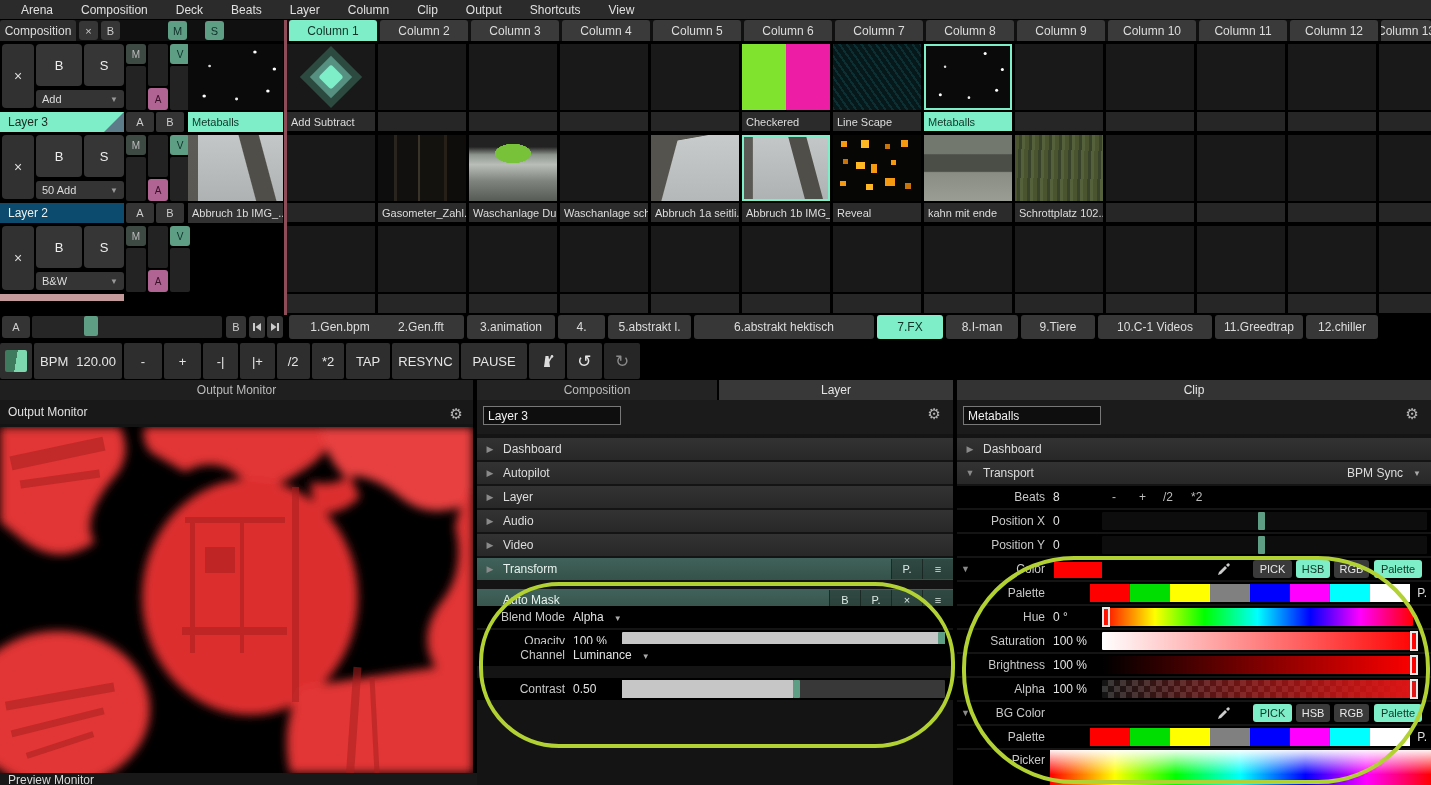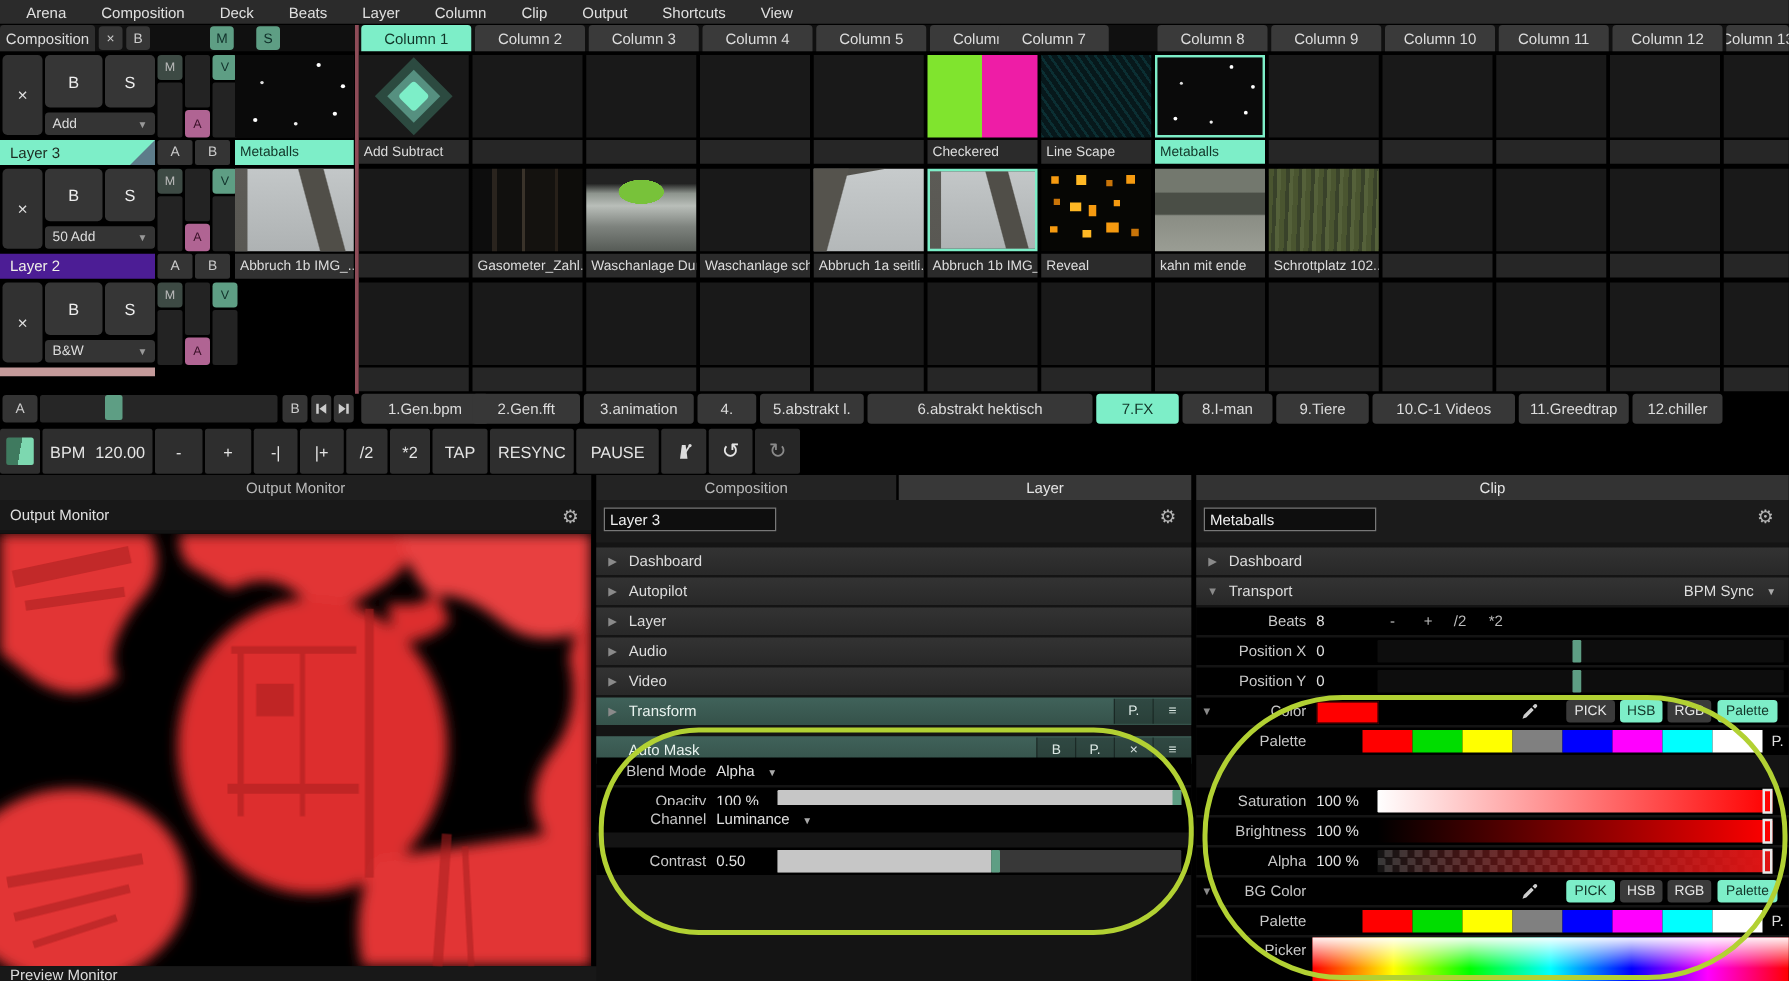--- a/index.html
+++ b/index.html
@@ -115,21 +115,21 @@
   <div class="sqbtn" style="left:79px">×</div>
   <div class="sqbtn" style="left:101px">B</div>
   <div class="sqbtn green" style="left:168px">M</div>
   <div class="sqbtn green" style="left:205px">S</div>
   <div class="coltab active" style="left:289px">Column 1</div>
   <div class="coltab" style="left:380px">Column 2</div>
   <div class="coltab" style="left:471px">Column 3</div>
   <div class="coltab" style="left:562px">Column 4</div>
   <div class="coltab" style="left:653px">Column 5</div>
   <div class="coltab" style="left:744px">Column 6</div>
-  <div class="coltab" style="left:799px">Column 7</div>
+  <div class="coltab" style="left:835px">Column 7</div>
   <div class="coltab" style="left:926px">Column 8</div>
   <div class="coltab" style="left:1017px">Column 9</div>
   <div class="coltab" style="left:1108px">Column 10</div>
   <div class="coltab" style="left:1199px">Column 11</div>
   <div class="coltab" style="left:1290px">Column 12</div>
   <div class="coltab" style="left:1381px;width:50px">Column 13</div>
 </div>
 <div id="vsep" class="abs"></div>
 
 <div id="layer-strip" class="abs">
@@ -175,21 +175,21 @@
     <div class="blend">
         <span>50 Add</span>
         <span class="dda">▼</span>
       </div>
     <div class="lane" style="left:126px;top:22px;width:20px;height:44px"></div>
     <div class="lane" style="left:148px;top:0;width:20px;height:42px"></div>
     <div class="lane" style="left:170px;top:22px;width:20px;height:44px"></div>
     <div class="mbtn">M</div>
     <div class="abtn">A</div>
     <div class="vbtn">V</div>
-    <div class="lname" style="background:#4c1d95;color:#f0f0e8">
+    <div class="lname" style="background:#0c4a6e;color:#f0f0e8">
         <span>Layer 2</span>
       </div>
     <div class="ab-a">A</div>
     <div class="ab-b">B</div>
     <div class="sthumb th-abbruchB"></div>
     <div class="slabel ell">Abbruch 1b IMG_...</div>
   </div>
 
   <div class="lrow" style="top:182px">
     <div class="xbtn">×</div>
@@ -646,20 +646,27 @@
         <div style="background: rgb(0, 221, 0);"></div>
         <div style="background: rgb(255, 255, 0);"></div>
         <div style="background: rgb(128, 128, 128);"></div>
         <div style="background: rgb(0, 0, 255);"></div>
         <div style="background: rgb(255, 0, 255);"></div>
         <div style="background: rgb(0, 255, 255);"></div>
         <div style="background: rgb(255, 255, 255);"></div>
     </div>
     <span style="position:absolute;right:4px;line-height:22px;color:#ddd">P.</span>
   </div>
+  <div class="prow" style="top:206px">
+    <span class="plabel">Hue</span>
+    <span class="pvalue">0 °</span>
+    <div class="slider" style="left:145px;right:18px;background:linear-gradient(to right,#f00,#ff0 17%,#0f0 33%,#0ff 50%,#00f 67%,#f0f 83%,#f00)">
+        <div class="cthumb2" style="left:0"></div>
+      </div>
+  </div>
   <div class="prow" style="top:230px">
     <span class="plabel">Saturation</span>
     <span class="pvalue">100 %</span>
     <div class="slider" style="left:145px;right:13px;background:linear-gradient(to right,#fff,#f00)">
         <div class="cthumb2" style="right:0"></div>
       </div>
   </div>
   <div class="prow" style="top:254px">
     <span class="plabel">Brightness</span>
     <span class="pvalue">100 %</span>

